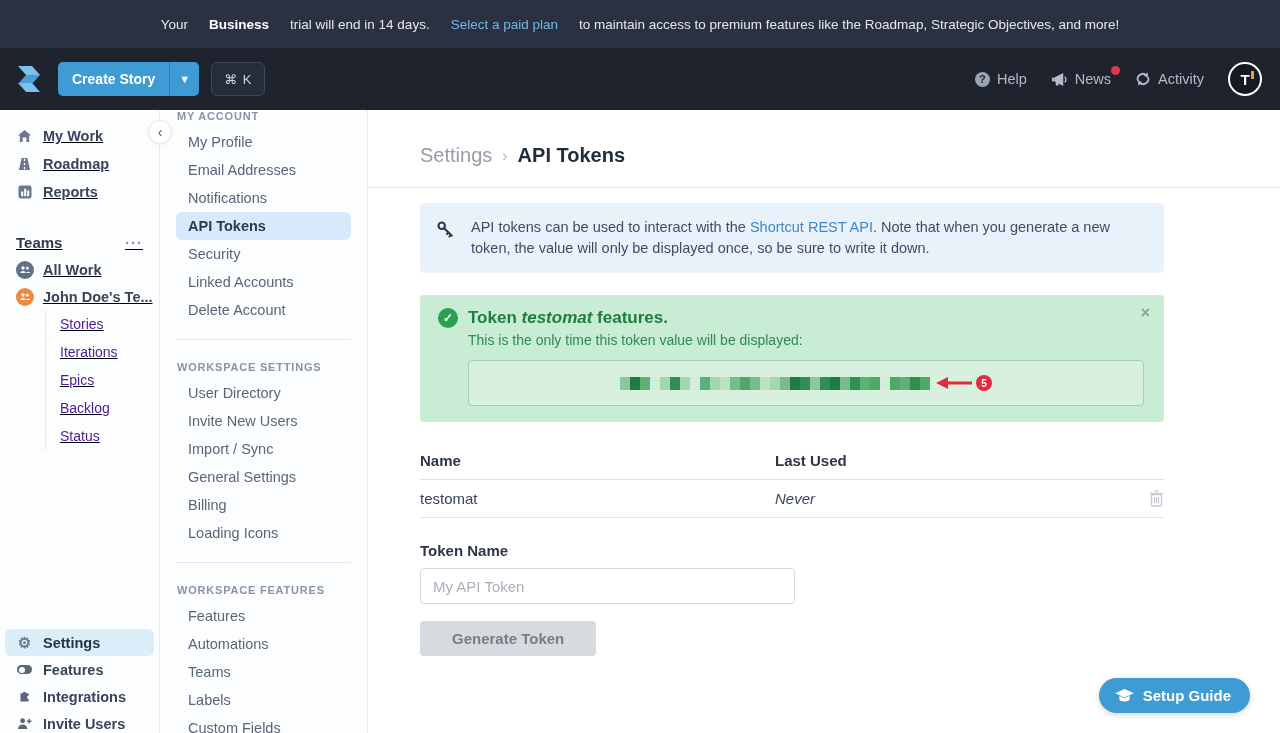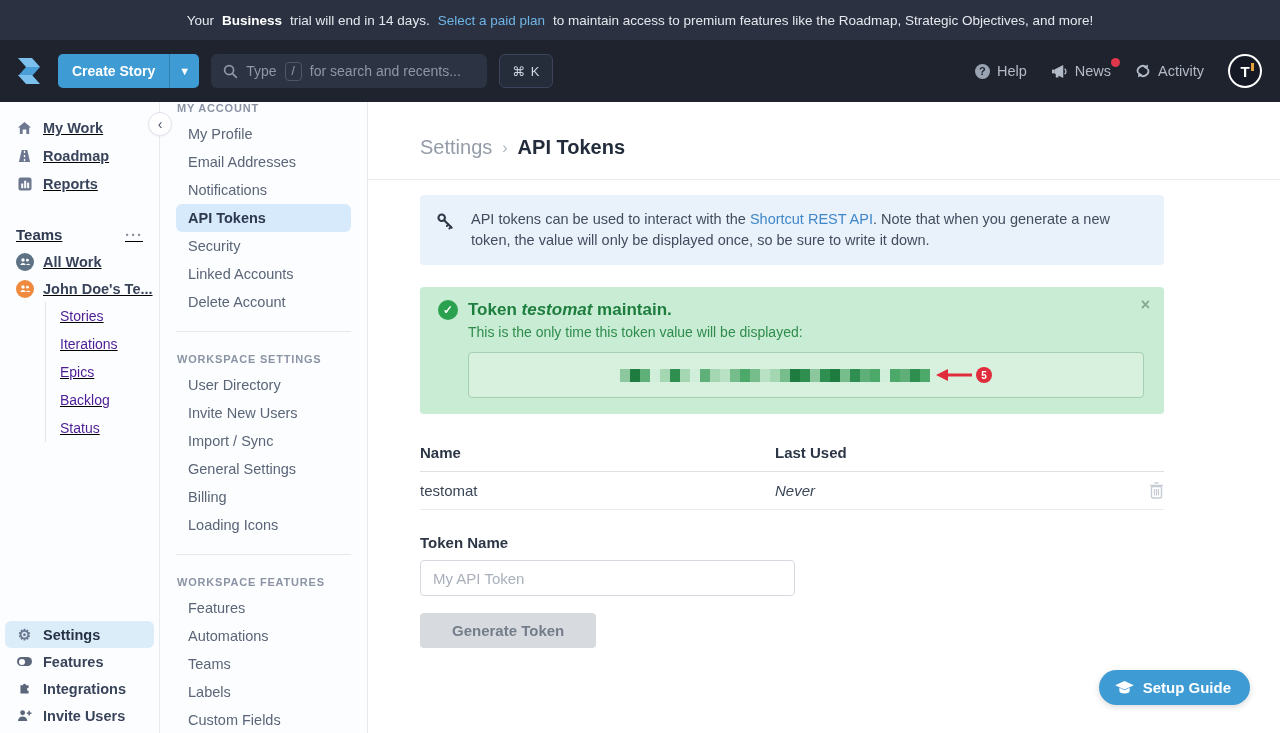--- a/index.html
+++ b/index.html
@@ -1,19 +1,19 @@
 <!DOCTYPE html>
 <html><head>
 <meta charset="utf-8">
 <style>
   * { margin:0; padding:0; box-sizing:border-box; }
   html,body { width:1280px; height:733px; overflow:hidden; font-family:"Liberation Sans",sans-serif; background:#fff; }
 
   
-  .trial-banner { height:40px; background:#2b3140; display:flex; align-items:center; justify-content:center; gap:8px; font-size:13.5px; color:#e4e8ee; }
+  .trial-banner { height:48px; background:#2b3140; display:flex; align-items:center; justify-content:center; gap:21px; font-size:13.5px; color:#e4e8ee; }
   .trial-banner b { font-weight:700; color:#fff; }
   .trial-banner a { color:#6fb6e8; text-decoration:none; }
 
   
   .navbar { height:62px; background:#1e232e; display:flex; align-items:center; padding:0 18px 0 12px; gap:12px; }
   .logo { width:34px; height:34px; flex:0 0 auto; }
   .create-story { display:flex; border-radius:5px; overflow:hidden; cursor:pointer; }
   .cs-main { background:#3f9bd3; color:#fff; font-weight:700; font-size:14px; padding:9px 14px; }
   .cs-caret { background:#3f9bd3; color:#fff; padding:9px 9px; border-left:1px solid rgba(0,0,0,0.18); font-size:11px; display:flex; align-items:center; }
   .searchbar { width:276px; height:34px; background:#2c3342; border-radius:6px; display:flex; align-items:center; padding:0 12px; gap:8px; color:#8e97a8; font-size:14px; }
@@ -117,29 +117,20 @@
   <svg class="logo" viewBox="0 0 34 34">
     <polygon points="6,4 20,4 28,13 14,13" fill="#7cc0ed"></polygon>
     <polygon points="14,13 28,13 20,22 6,22" fill="#4a9fd8"></polygon>
     <polygon points="6,22 20,22 28,31 14,31" fill="#7cc0ed" transform="translate(0,-1)"></polygon>
   </svg>
   <div class="create-story">
     <div class="cs-main">Create Story</div>
     <div class="cs-caret">
         <span>▼</span>
       </div>
-  </div>
-  <div class="searchbar">
-    <svg width="15" height="15" viewBox="0 0 16 16">
-      <circle cx="6.5" cy="6.5" r="4.8" fill="none" stroke="#8e97a8" stroke-width="1.8"></circle>
-      <line x1="10.2" y1="10.2" x2="14.2" y2="14.2" stroke="#8e97a8" stroke-width="1.8" stroke-linecap="round"></line>
-    </svg>
-    <span>Type</span>
-    <span class="slash-key">/</span>
-    <span>for search and recents...</span>
   </div>
   <div class="kbd-badge">⌘ K</div>
   <div class="nav-spacer"></div>
   <div class="nav-right">
     <div class="nav-item">
       <span class="help-circle">?</span>
       <span>Help</span>
     </div>
     <div class="nav-item">
       <svg width="17" height="15" viewBox="0 0 18 16">
@@ -317,21 +308,21 @@
           <line x1="15.6" y1="15.6" x2="14" y2="17.4" stroke="#2e3847" stroke-width="2" stroke-linecap="round"></line>
         </svg>
         <div class="info-text">
           <span>API tokens can be used to interact with the </span><a href="#">Shortcut REST API</a><span>. Note that when you generate a new token, the value will only be displayed once, so be sure to write it down.</span>
         </div>
       </div>
 
       <div class="alert">
         <div class="alert-title-row">
           <span class="check-circle">✓</span>
-          <span class="alert-title"><span>Token </span><em>testomat</em><span> maintain.</span></span>
+          <span class="alert-title"><span>Token </span><em>testomat</em><span> features.</span></span>
         </div>
         <div class="alert-sub">This is the only time this token value will be displayed:</div>
         <div class="token-box">
           <span class="mosaic">
               <span style="background: rgb(140, 199, 157);"></span>
               <span style="background: rgb(31, 124, 64);"></span>
               <span style="background: rgb(95, 176, 120);"></span>
               <span style="background: rgb(208, 238, 217);"></span>
               <span style="background: rgb(165, 214, 178);"></span>
               <span style="background: rgb(46, 143, 80);"></span>

